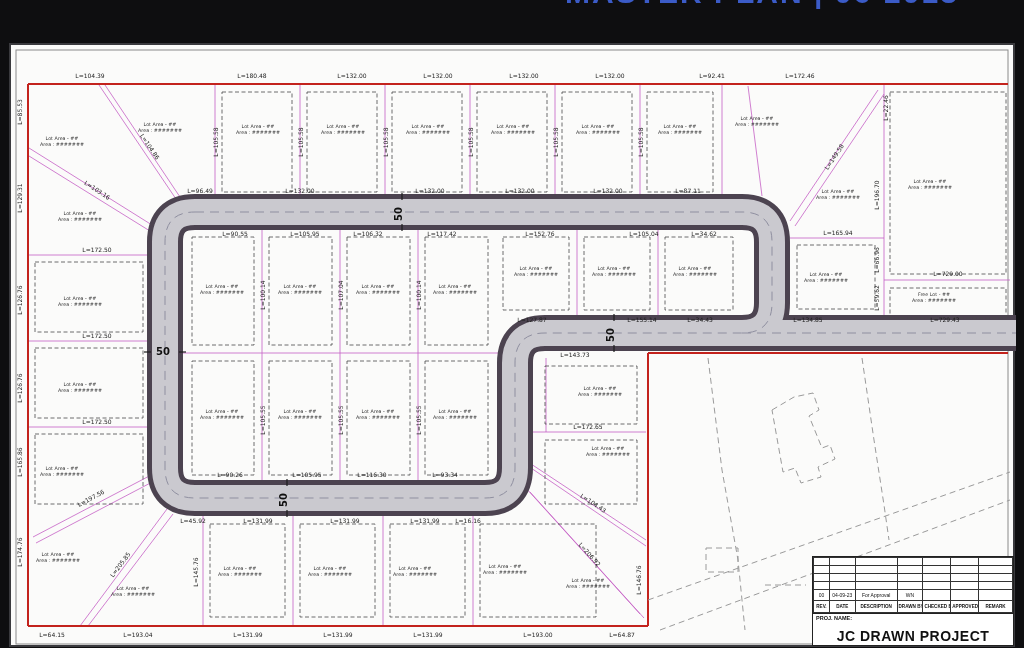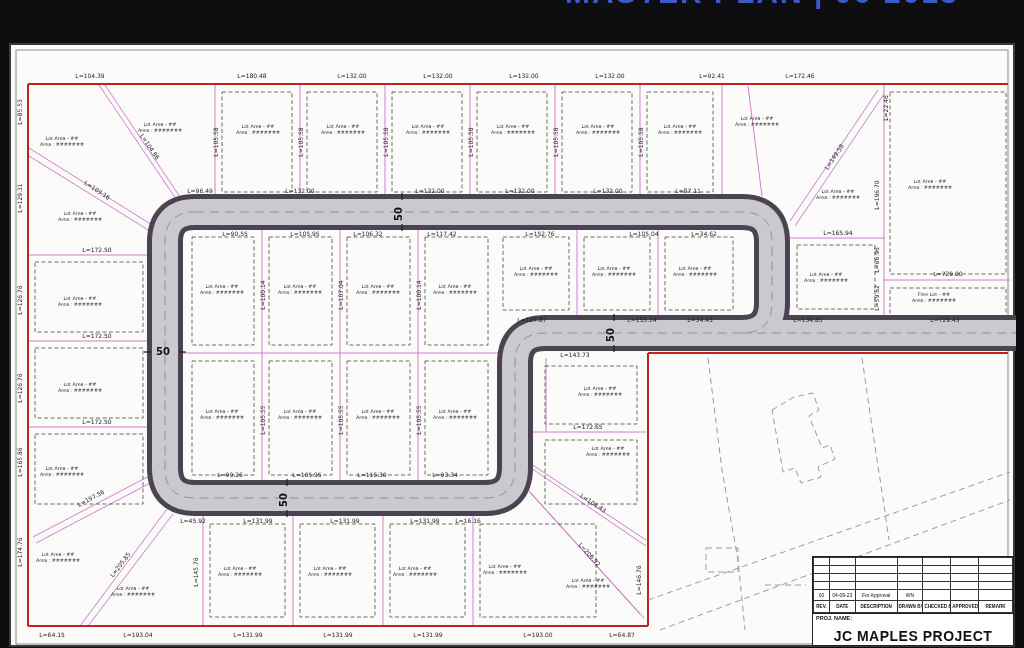--- a/index.html
+++ b/index.html
@@ -336,16 +336,16 @@
         <td>DESCRIPTION</td>
         <td>DRAWN BY</td>
         <td>CHECKED BY</td>
         <td>APPROVED BY</td>
         <td>REMARK</td>
       </tr>
     </tbody>
       </table>
     <div id="tb-proj">
       <span class="plabel">PROJ. NAME:</span>
-      <div class="pname">JC MAPLES PROJECT</div>
+      <div class="pname">JC DRAWN PROJECT</div>
     </div>
   </div>
 </div>
 
 </body></html>

